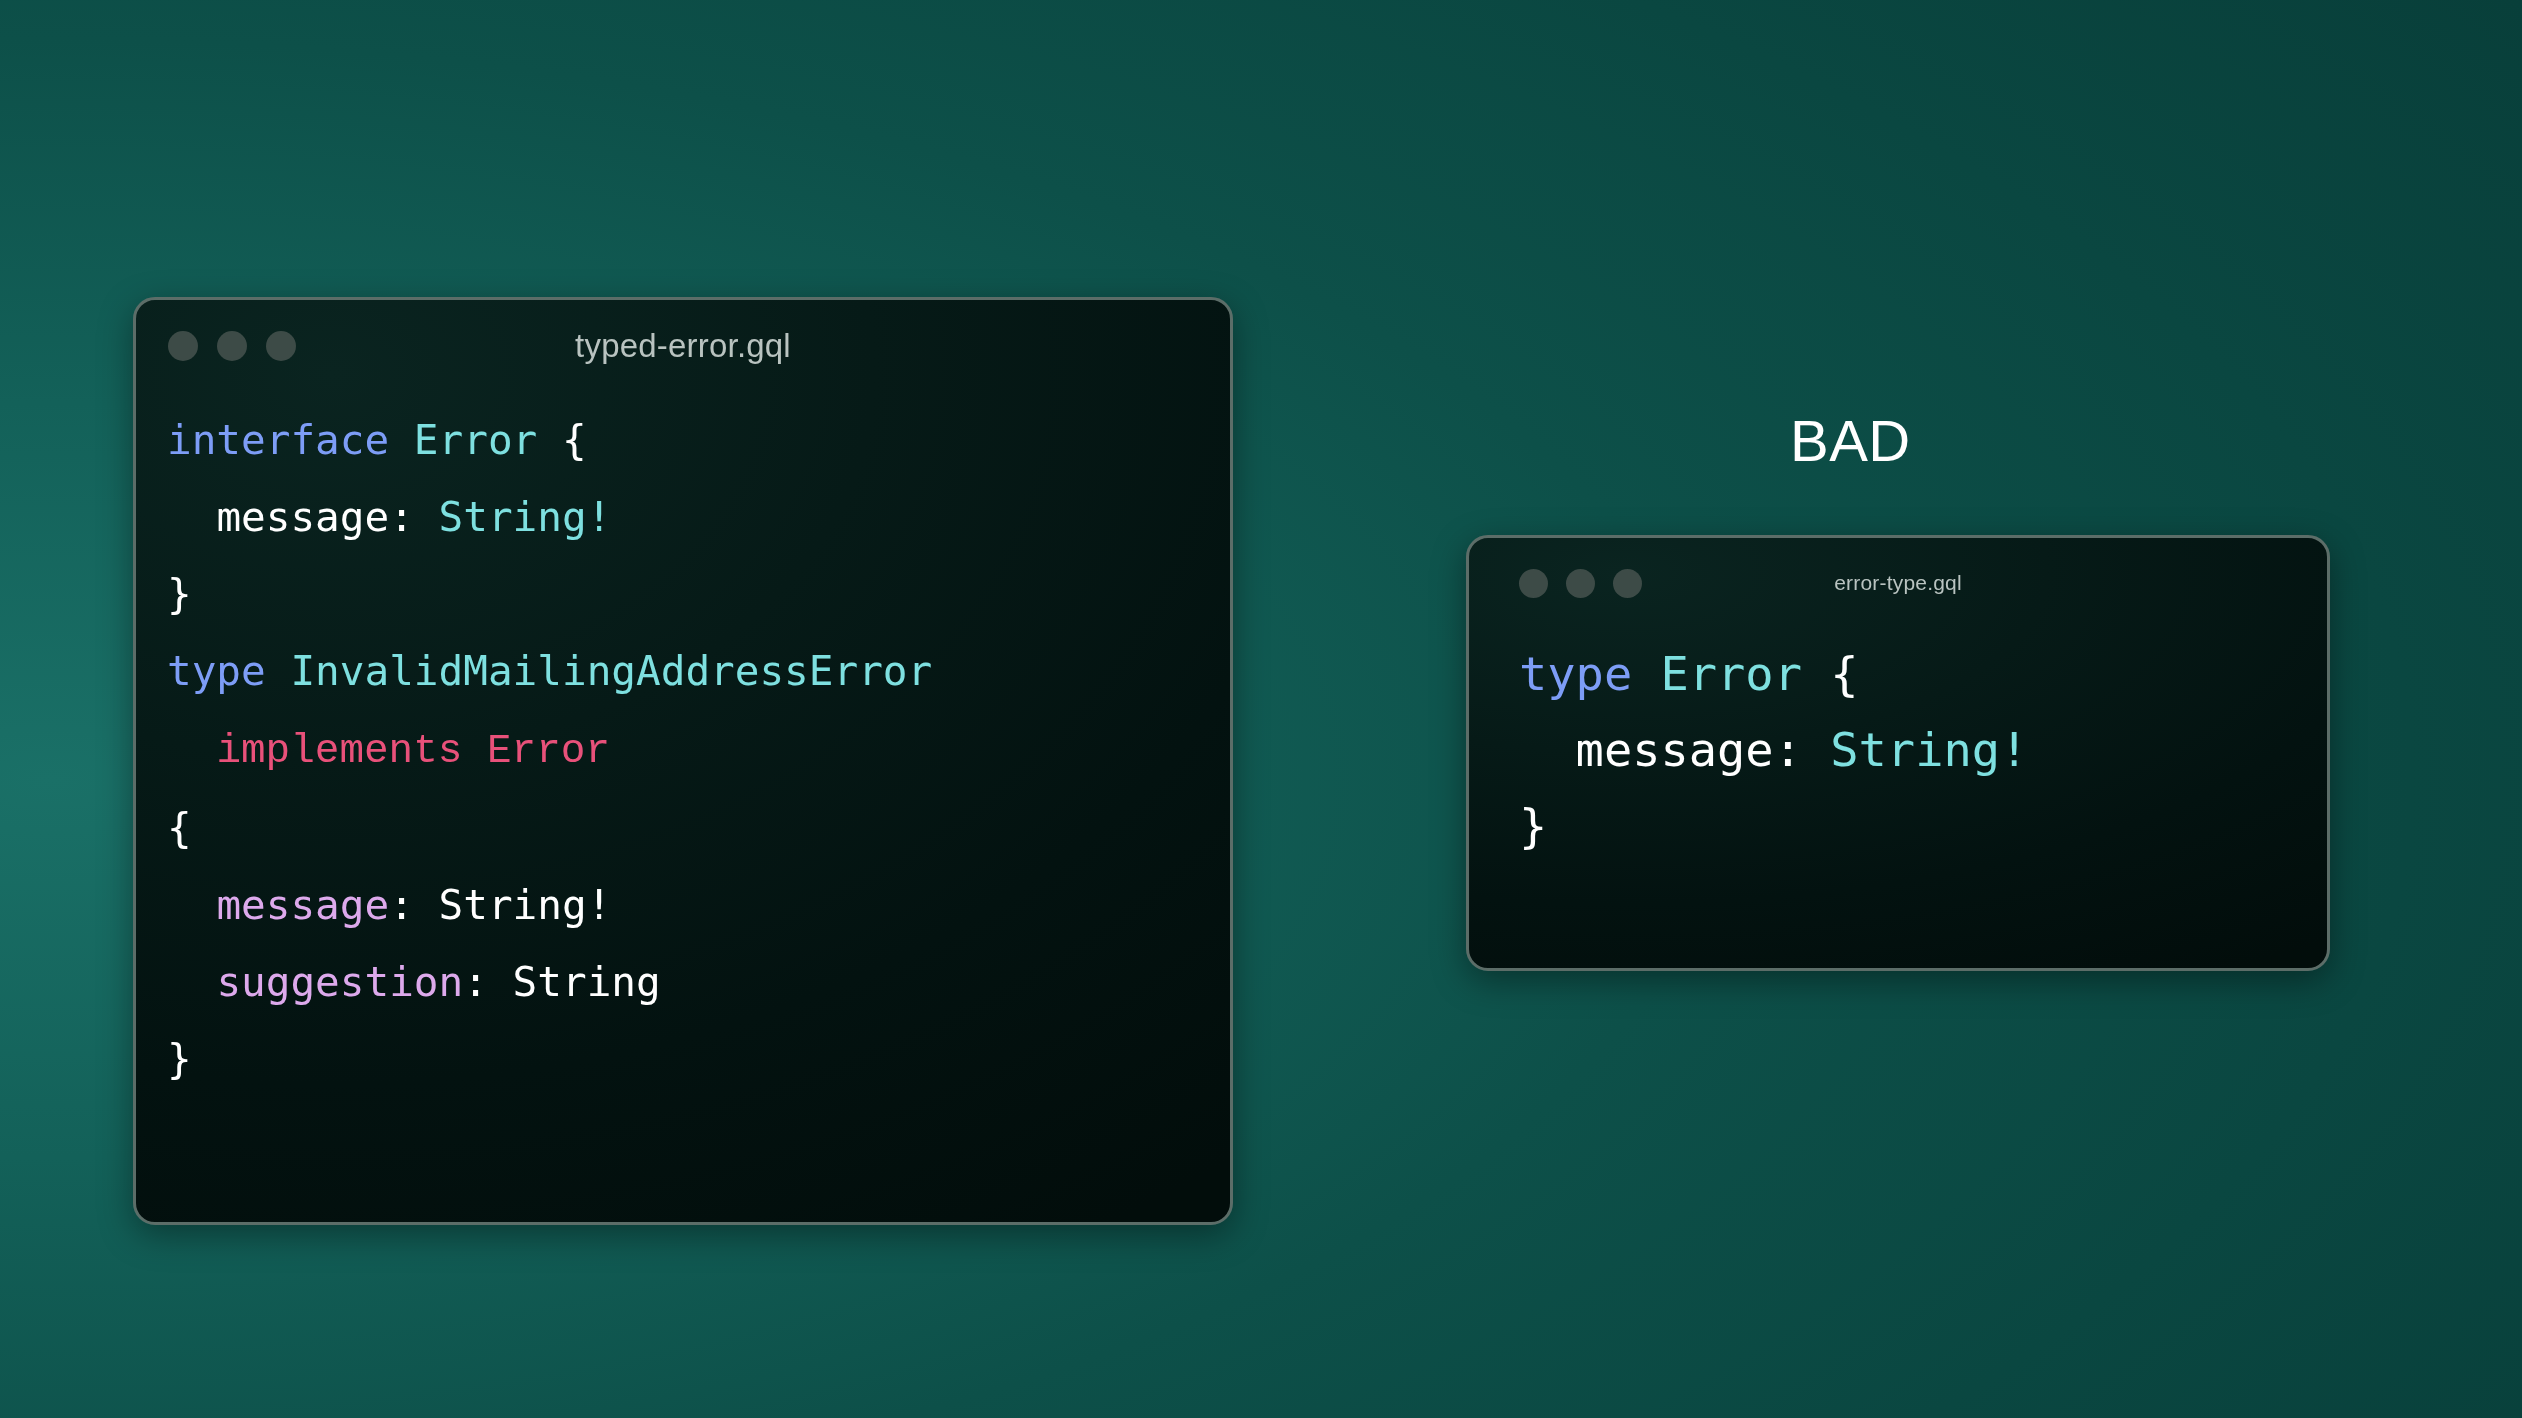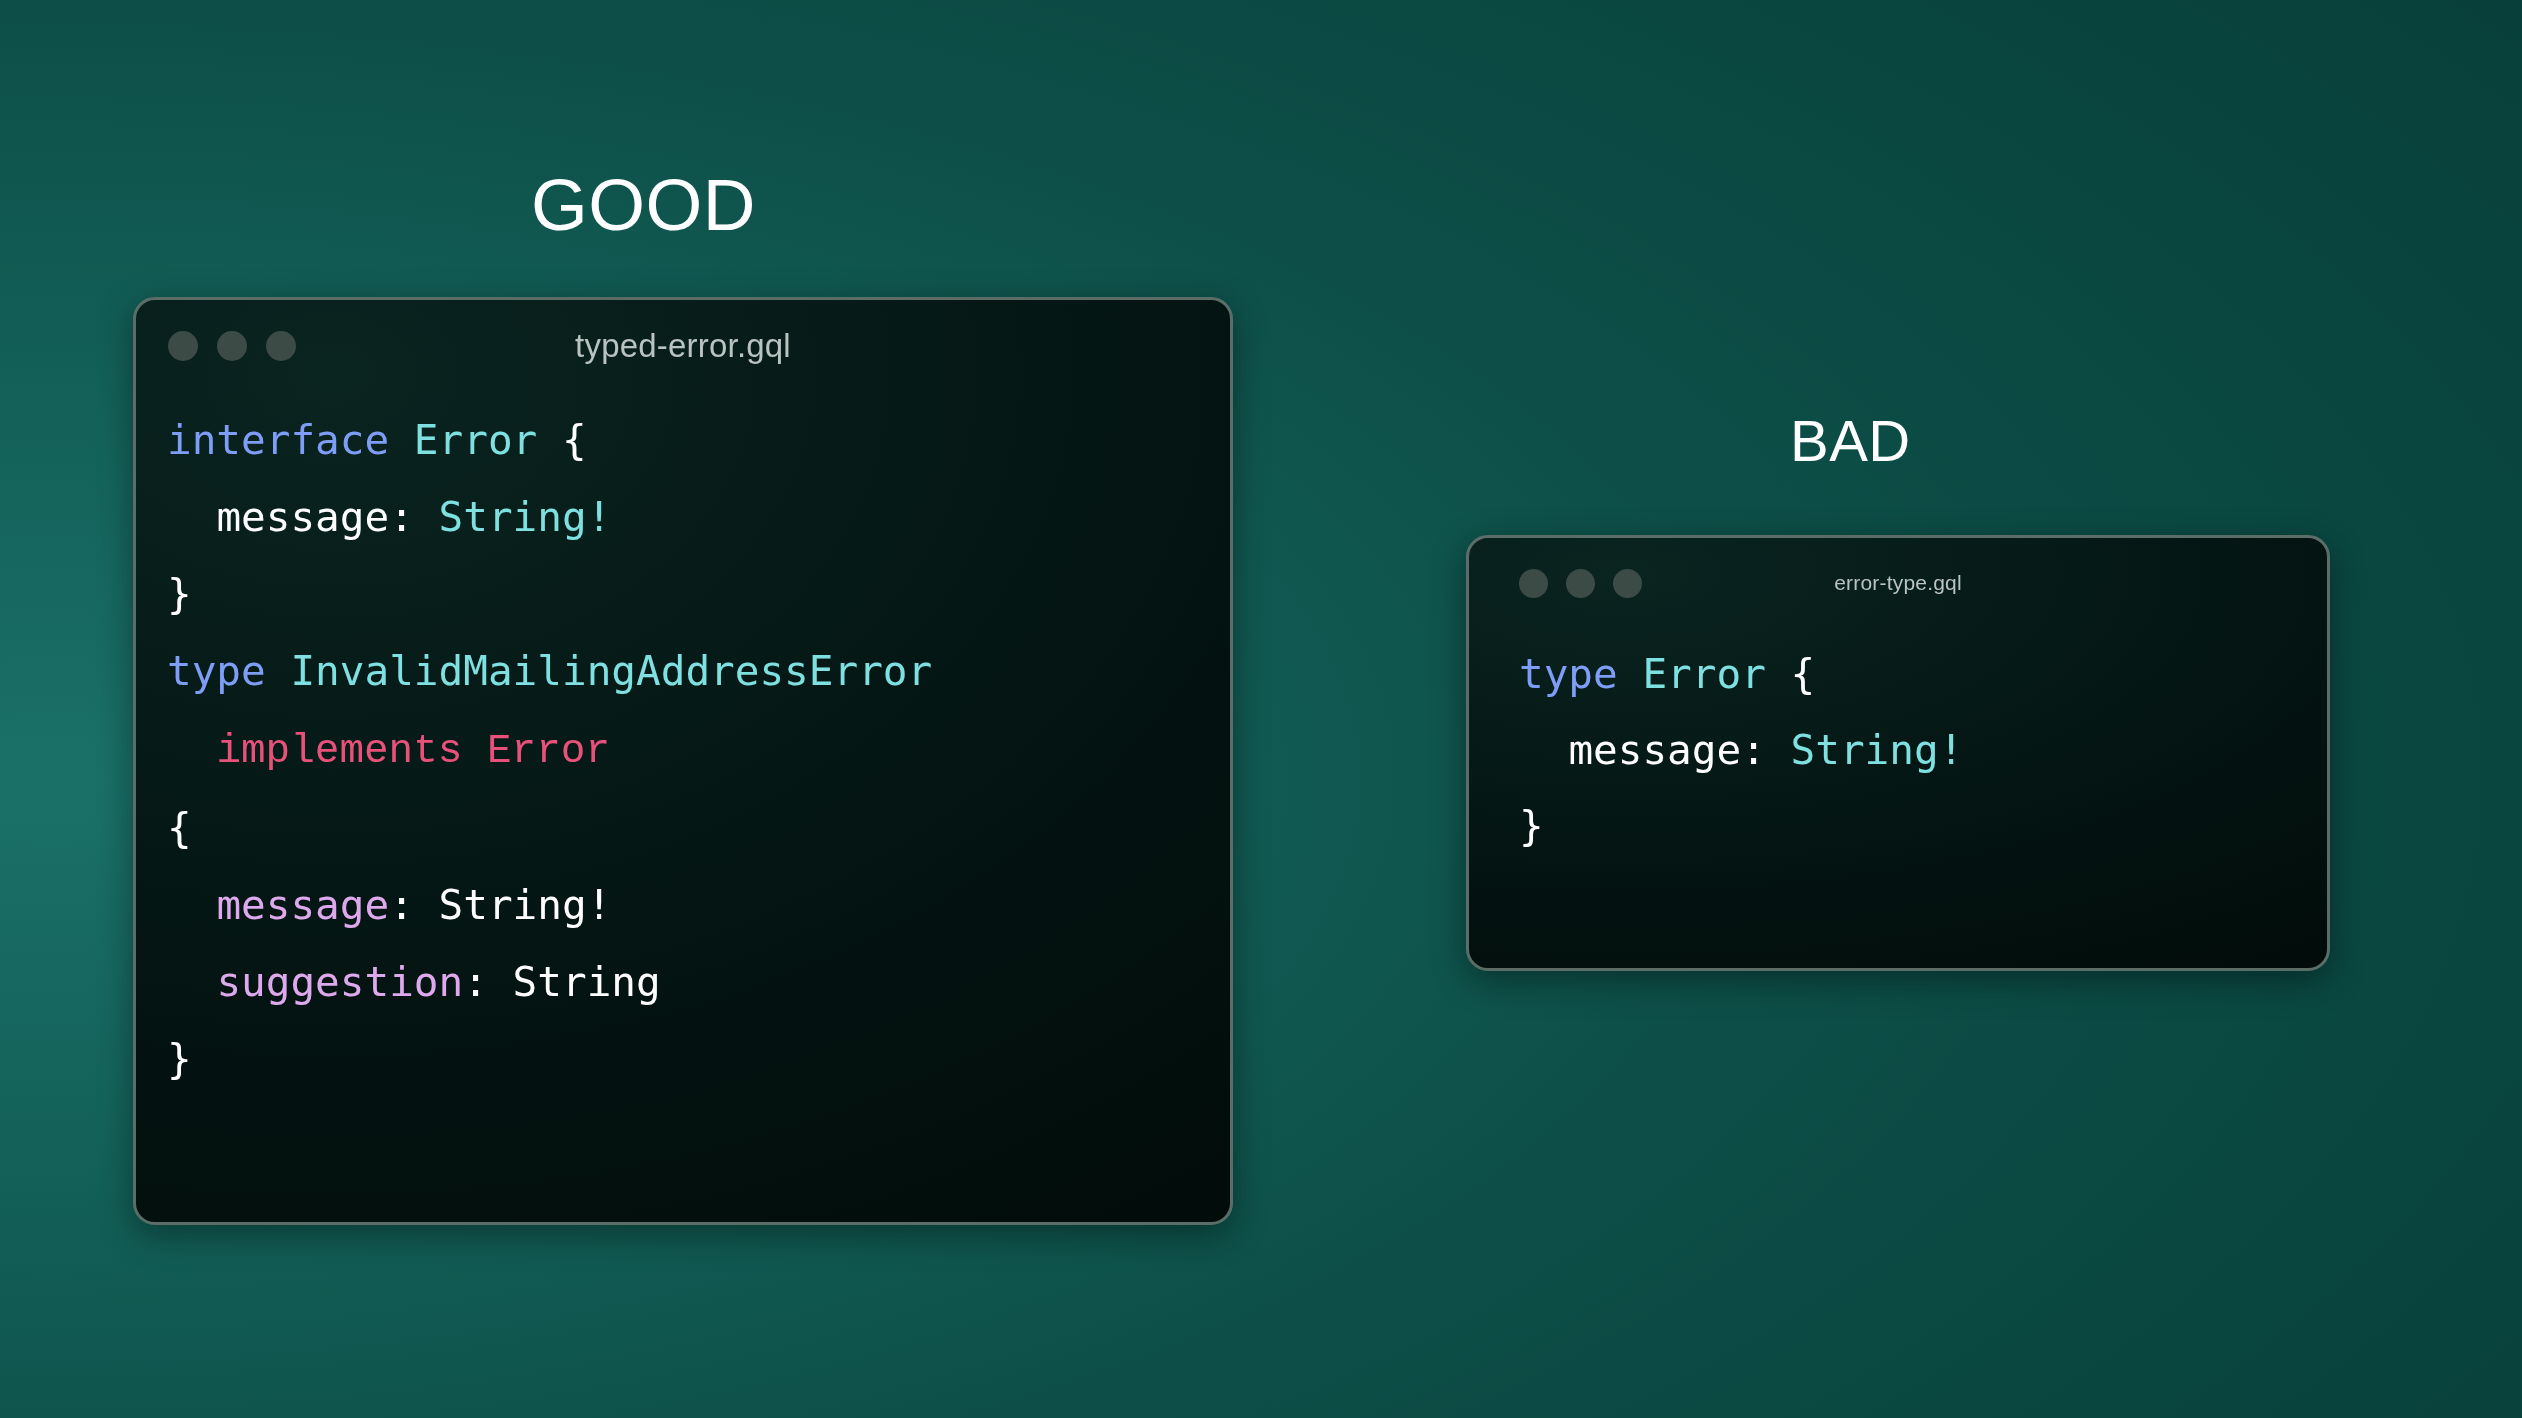--- a/index.html
+++ b/index.html
@@ -108,41 +108,40 @@
   #window-bad .window-title { font-size: 21px; }
 
   .code-body {
     font-family: "DejaVu Sans Mono", "Liberation Mono", monospace;
     padding-left: 48px;
     padding-right: 24px;
     padding-top: 10px;
     white-space: pre;
   }
   #window-good .code-body { font-size: 41px; line-height: 77px; padding-left: 31px; }
-  #window-bad  .code-body { font-size: 41px; line-height: 76px; padding-left: 50px; padding-top: 8px; }
+  #window-bad  .code-body { font-size: 47px; line-height: 76px; padding-left: 50px; padding-top: 8px; }
 
   .code-line { white-space: pre; }
 
   
   .tok-keyword    { color: #7d9df6; }
   .tok-typename   { color: #7ee0e0; }
   .tok-punct      { color: #ffffff; }
   .tok-field      { color: #ffffff; }
   .tok-field-alt  { color: #dda9ec; }
   .tok-scalar     { color: #7ee0e0; }
   .tok-scalar-pl  { color: #ffffff; }
   .tok-implements { color: #e8517a; font-family: Liberation Mono, monospace; }
   .tok-plain      { color: #ffffff; }
 </style>
 </head>
 <body>
 
 <div id="stage">
 
-  <div id="label-good" class="section-label">GOOD</div>
 
   <div id="window-good" class="code-window">
     <div class="titlebar">
       <div class="dots">
         <span class="dot"></span>
         <span class="dot"></span>
         <span class="dot"></span>
       </div>
       <div class="window-title">typed-error.gql</div>
     </div>

